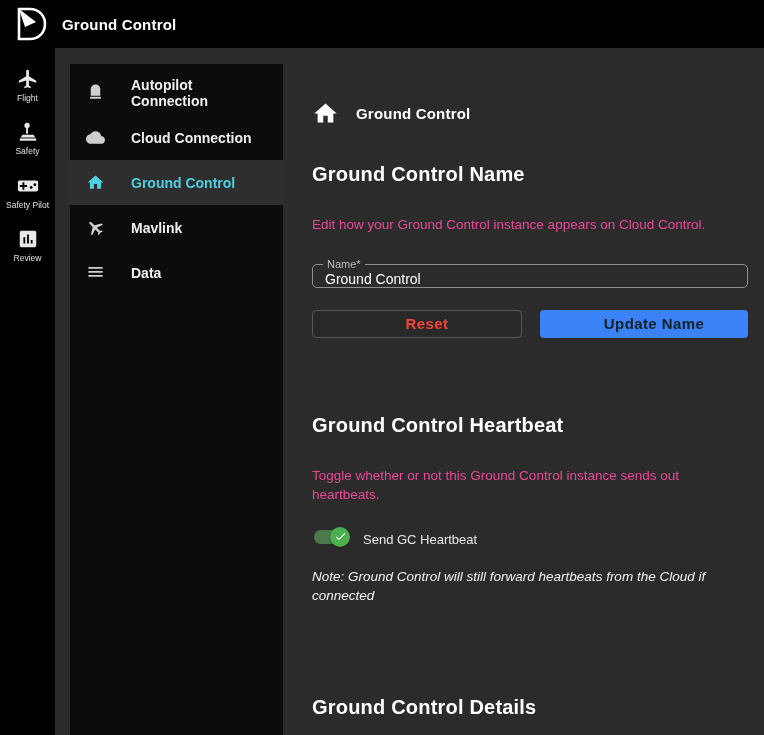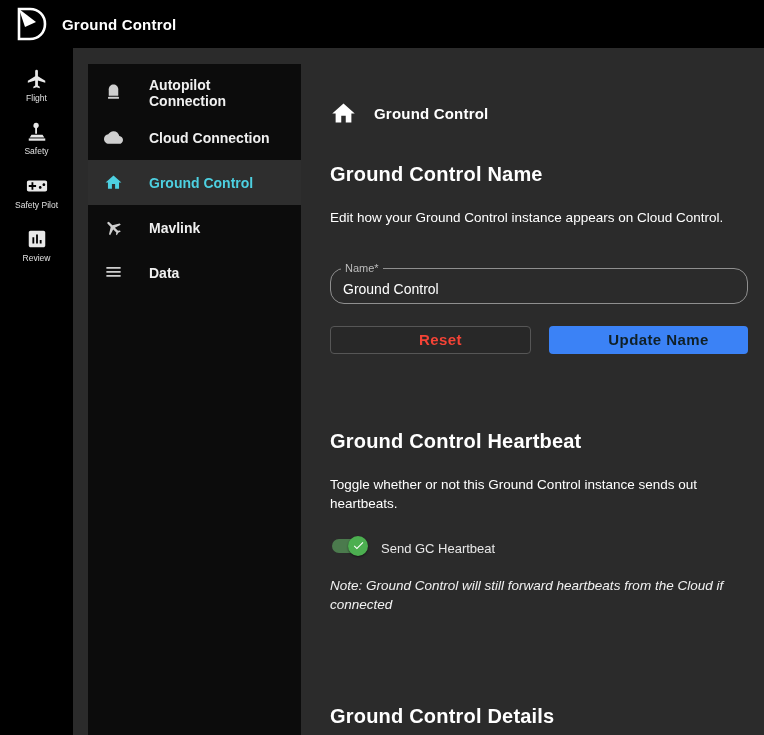--- a/index.html
+++ b/index.html
@@ -8,21 +8,21 @@
 
   
   .topbar { height:48px; background:#000; display:flex; align-items:center; padding:0 10px; }
   .logo { width:36px; height:36px; margin-left:2px; flex:0 0 auto; }
   .topbar-title { font-size:15px; font-weight:bold; margin-left:14px; letter-spacing:.2px; }
 
   
   .content-row { display:flex; height:687px; }
 
   
-  .rail { width:73px; background:#000; padding-top:12px; display:flex; flex-direction:column; align-items:flex-start; }
+  .rail { width:55px; background:#000; padding-top:12px; display:flex; flex-direction:column; align-items:flex-start; }
   .rail-item { width:100%; display:flex; flex-direction:column; align-items:center; padding:8px 0 10px; cursor:pointer; }
   .rail-item svg { width:22px; height:22px; fill:#e8e8e8; }
   .rail-label { font-size:8.5px; color:#e0e0e0; margin-top:4px; text-align:center; line-height:1.1; }
 
   
   .workspace { flex:1; background:#2b2b2b; padding:16px 0 0 15px; display:flex; min-width:0; }
 
   
   .nav { width:213px; background:#0c0c0c; padding-top:6px; flex:0 0 auto; }
   .nav-item { height:45px; display:flex; align-items:center; gap:26px; padding:0 16px; font-size:14px; font-weight:600; color:#f0f0f0; cursor:pointer; }
@@ -34,24 +34,24 @@
   .main { flex:1; padding:24px 16px 0 29px; min-width:0; }
   .main-header { display:flex; align-items:center; gap:17px; margin-top:12px; }
   .main-header svg { width:27px; height:27px; fill:#fff; }
   .main-header-title { font-size:15px; font-weight:bold; letter-spacing:.2px; }
 
   .section-title { font-size:20px; font-weight:bold; letter-spacing:.2px; }
   .t-name { margin-top:36px; }
   .t-heartbeat { margin-top:76px; }
   .t-details { margin-top:90px; }
 
-  .desc { font-size:13.5px; color:#ffffff; margin-top:22px; line-height:1.45; max-width:438px; }
-
-  
-  .field { position:relative; margin-top:40px; border:1px solid #8f8f8f; border-radius:14px; height:36px; }
+  .desc { font-size:13.5px; color:#ec4899; margin-top:29px; line-height:1.45; max-width:438px; }
+
+  
+  .field { position:relative; margin-top:29px; border:1px solid #8f8f8f; border-radius:5px; height:24px; }
   .field-label { position:absolute; top:-7px; left:10px; background:#2b2b2b; padding:0 4px; font-size:11px; color:#bdbdbd; }
   .field input { width:100%; height:100%; background:transparent; border:0; outline:none; color:#fff;
                  font-family:"Liberation Sans", sans-serif; font-size:14px; padding:6px 12px 0; }
 
   
   .btn-row { display:flex; gap:18px; margin-top:22px; }
   .btn { flex:1; height:28px; border-radius:4px; font-family:"Liberation Sans", sans-serif; font-size:15px;
          font-weight:bold; letter-spacing:.4px; cursor:pointer;padding-left:20px; }
   .btn-reset { background:#282828; border:1px solid #565656; color:#f44336; }
   .btn-update { background:#3b82f6; border:0; color:#102027; }

